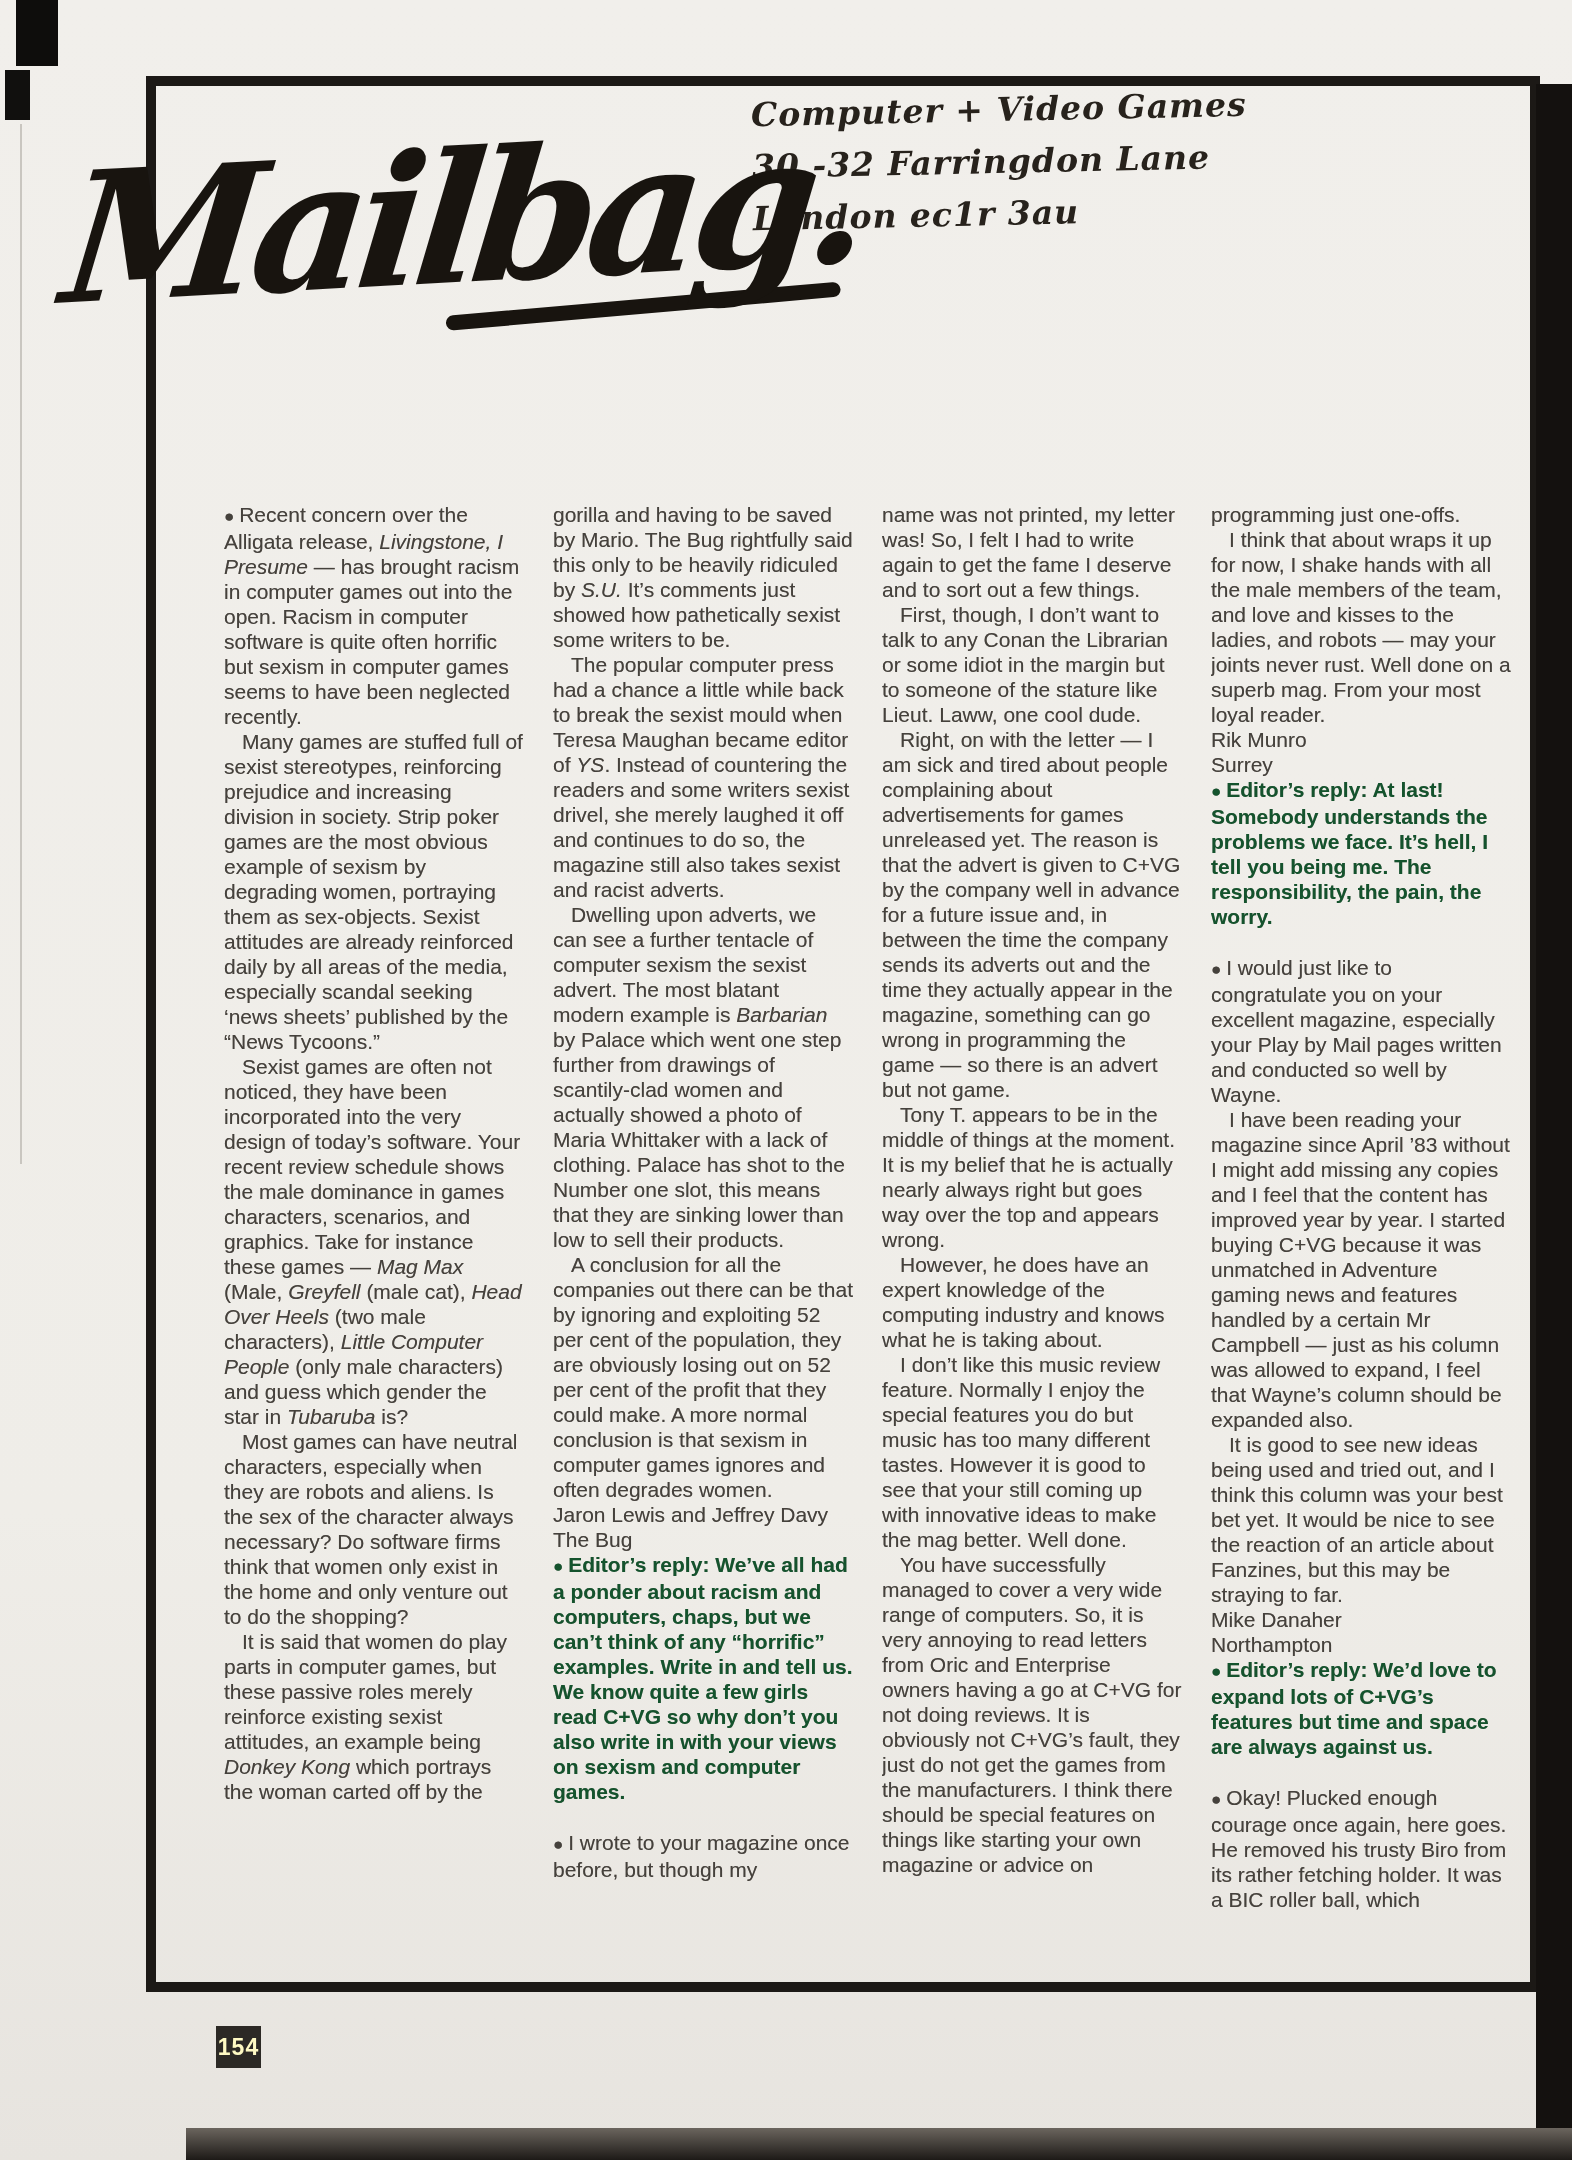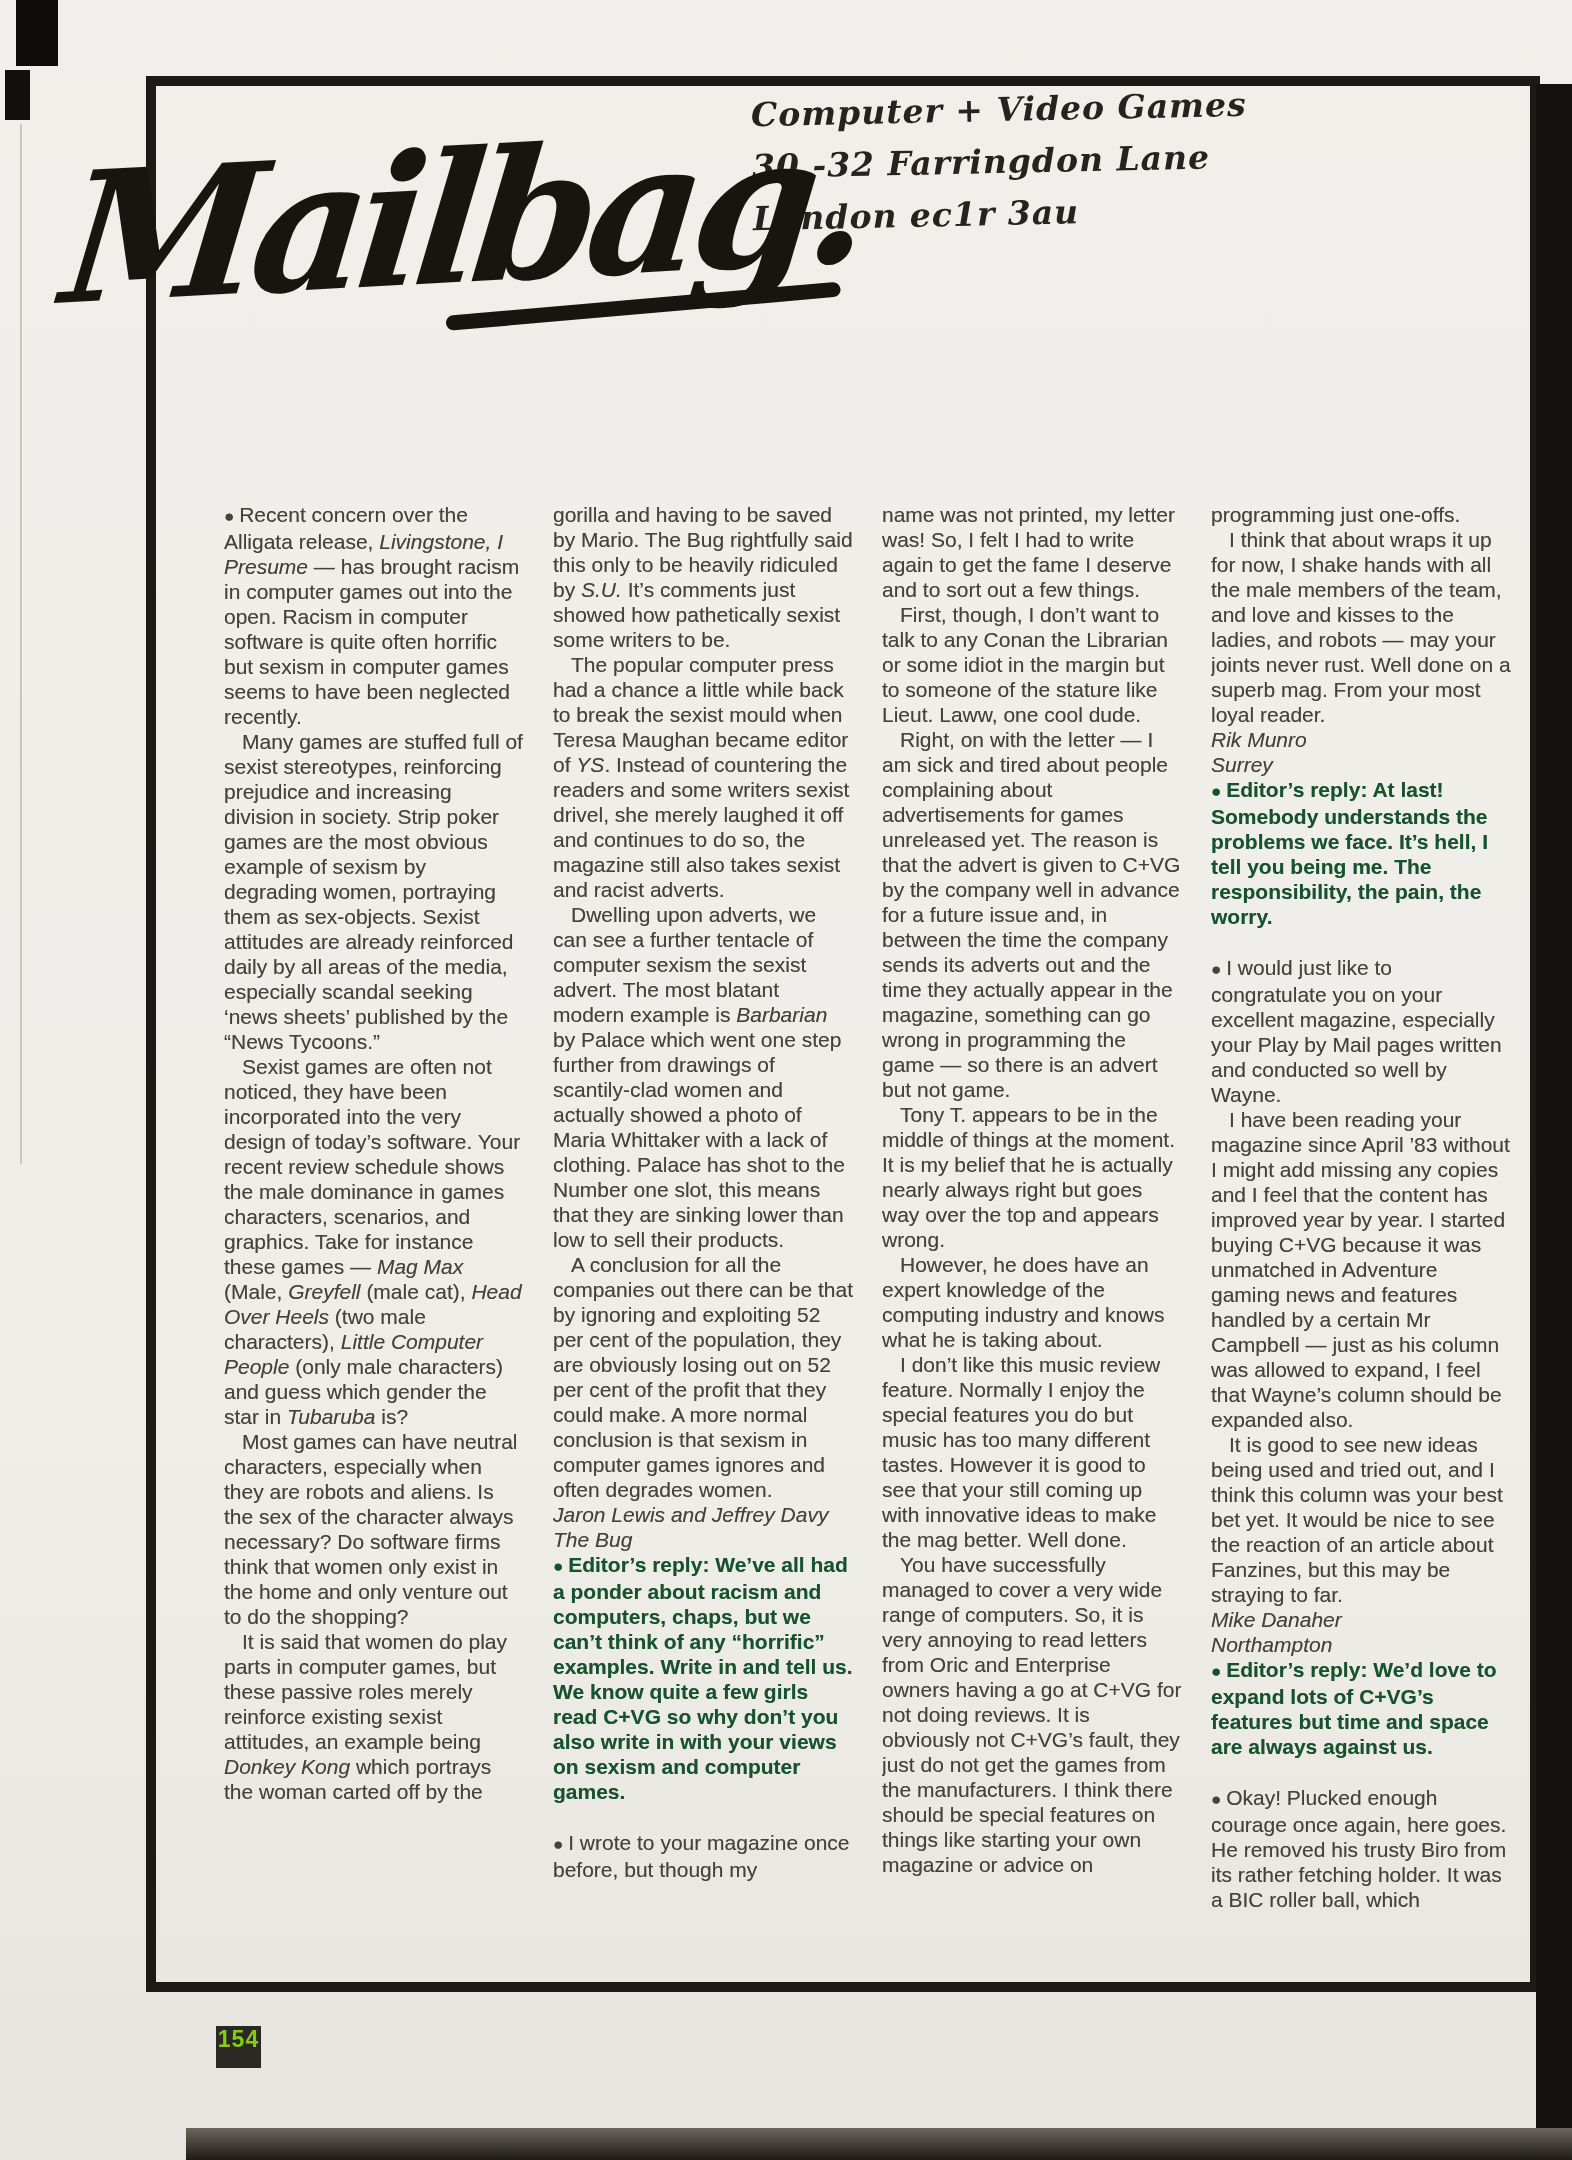--- a/index.html
+++ b/index.html
@@ -45,28 +45,28 @@
   .columns{
     position:absolute;left:224px;top:502px;width:1288px;height:1478px;z-index:3;
     display:flex;gap:28px;justify-content:flex-end;
   }
   .col{width:301px;height:100%;overflow:hidden;
     font-size:21px;line-height:25px;color:#45413c;
     text-shadow:0 0 0.5px rgba(70,64,58,0.45);}
   .blk{margin:0;}
   .para{text-indent:18px;}
   .reply{font-weight:bold;color:#14532d;}
-  .sig{font-style:italic;}
+  .sig{}
   .gap{height:26px;}
   .it{font-style:italic;}
   .bullet{font-size:0.82em;}
   
   .pagenum{
     position:absolute;left:216px;top:2026px;width:45px;height:42px;z-index:3;
-    background:#2c2925;color:#84cc16;display:flex;align-items:flex-start;justify-content:center;
+    background:#2c2925;color:#fef9c3;display:flex;align-items:center;justify-content:center;
     font-size:23px;font-weight:bold;letter-spacing:1px;
   }
 </style>
 </head>
 <body>
 
 <div class="paper"></div>
 <div class="mark1"></div>
 <div class="mark2"></div>
 <div class="edge-line"></div>

